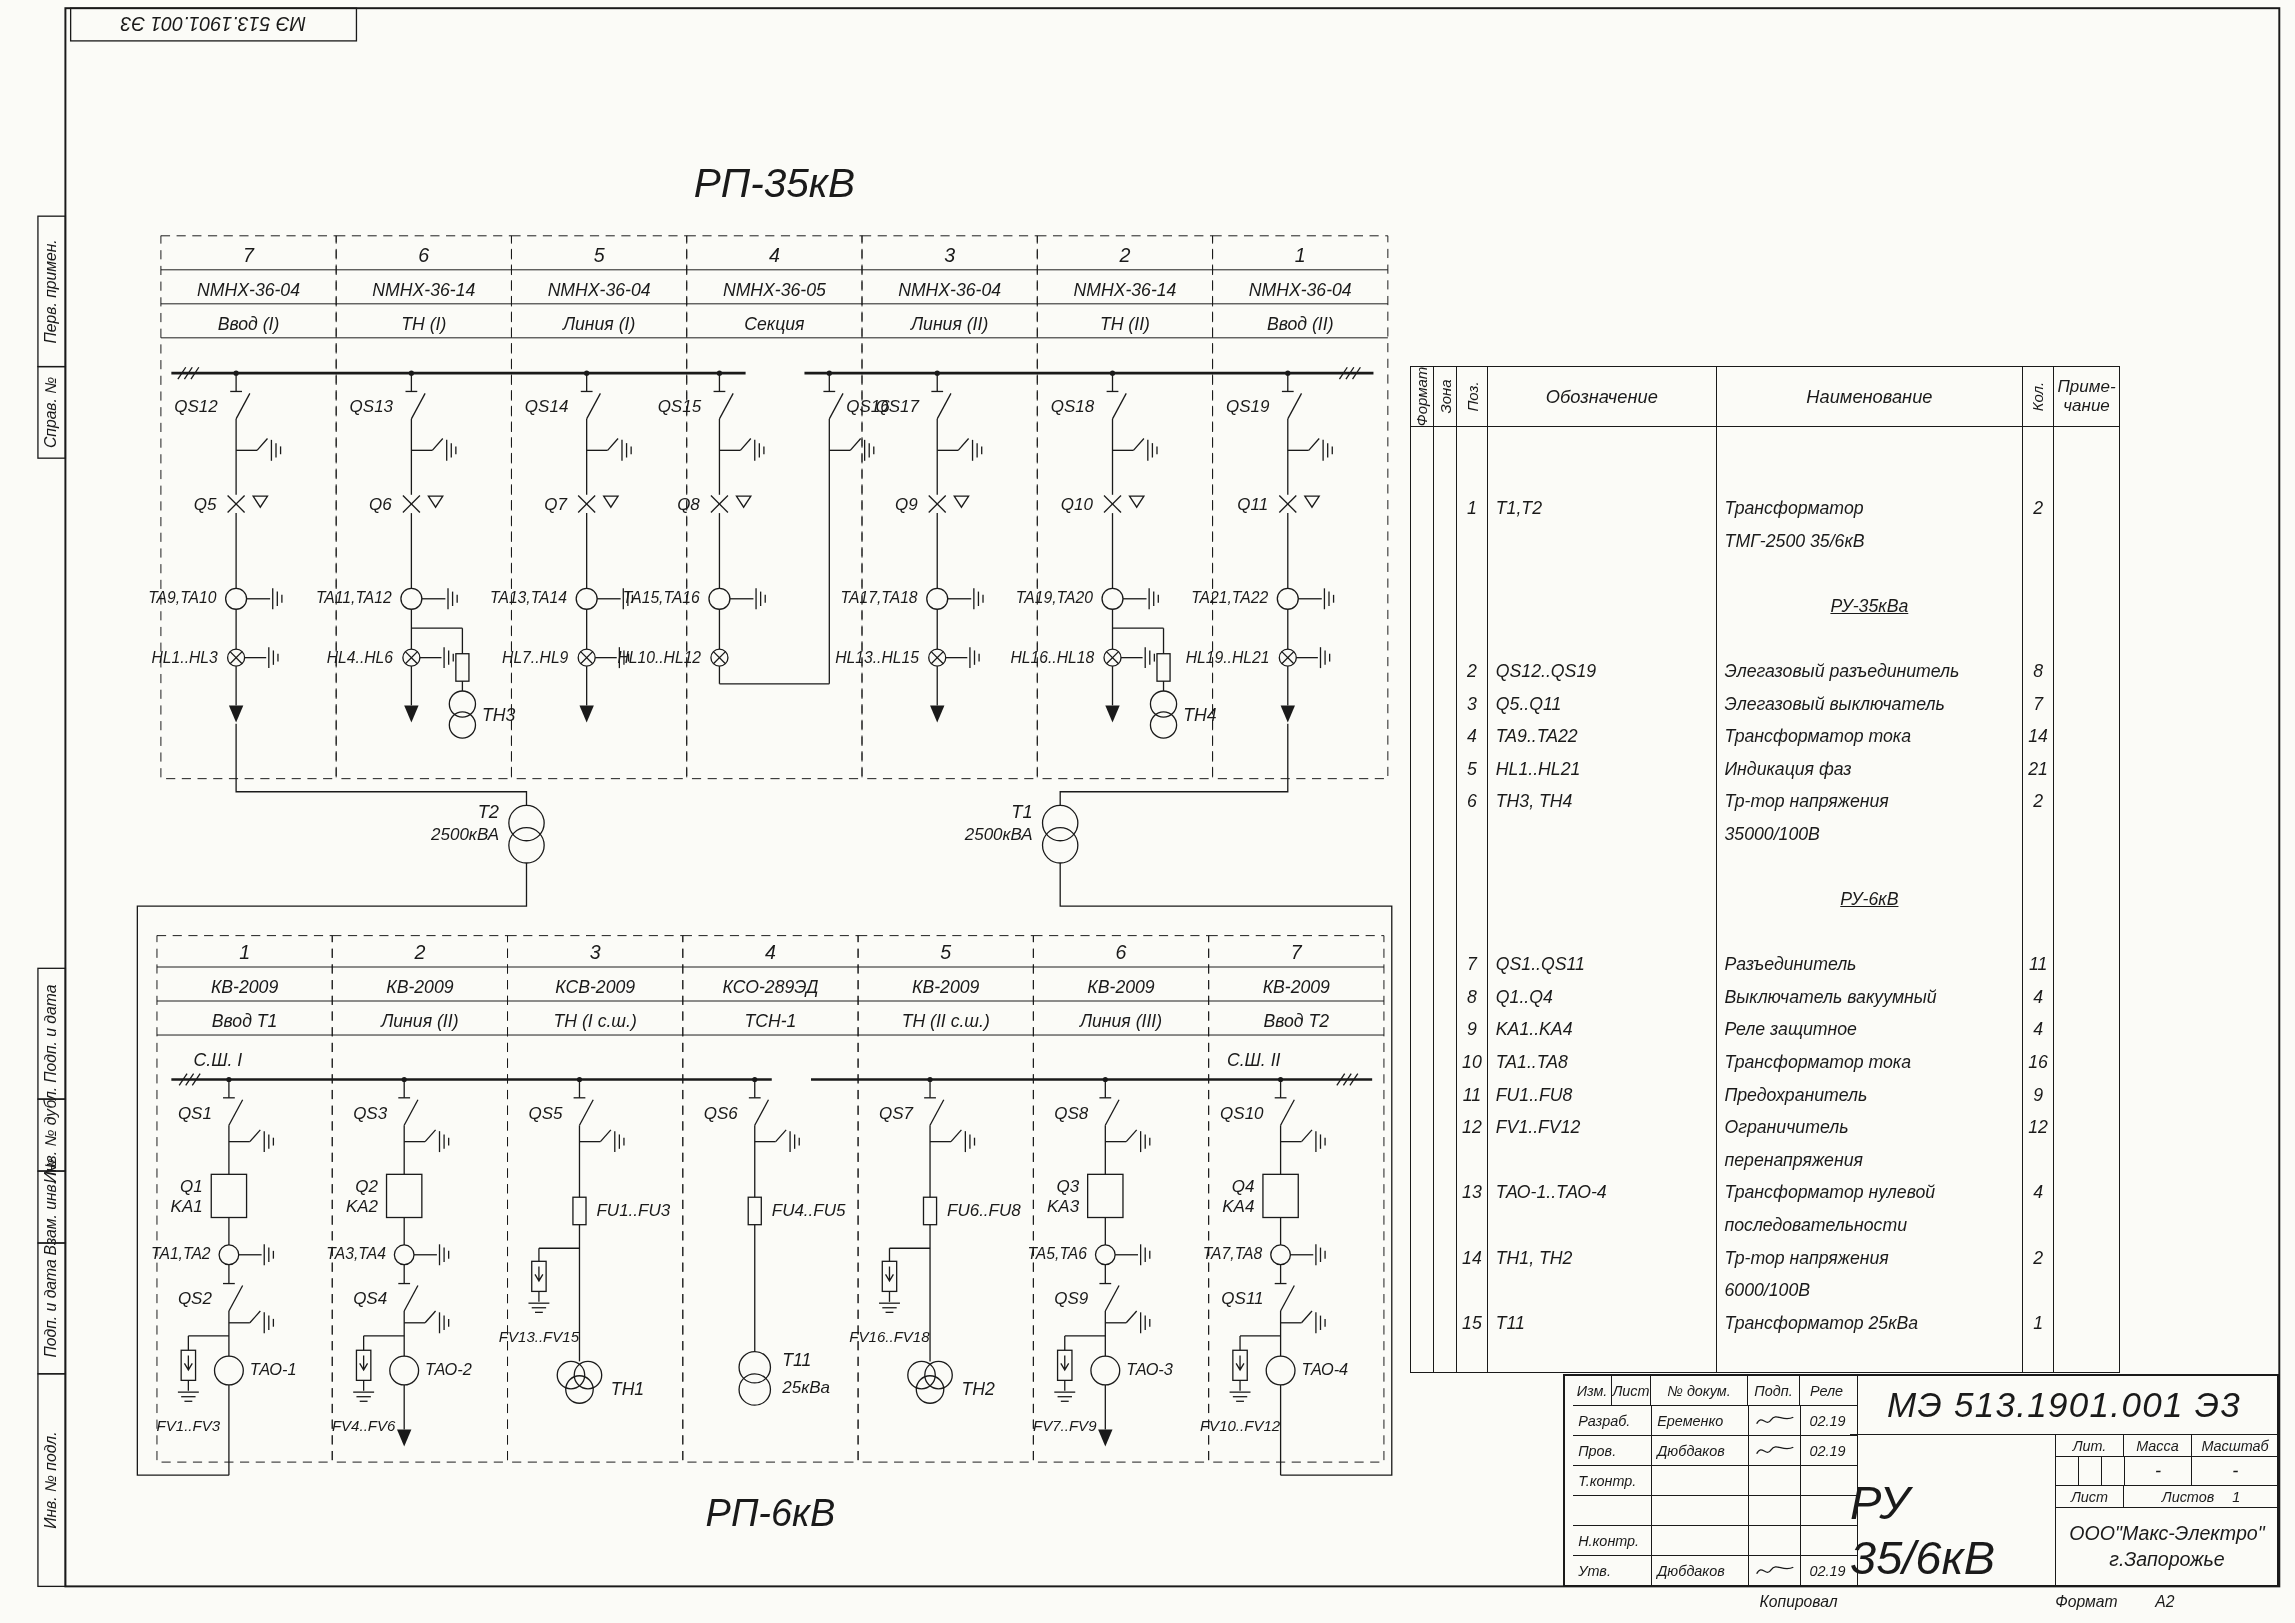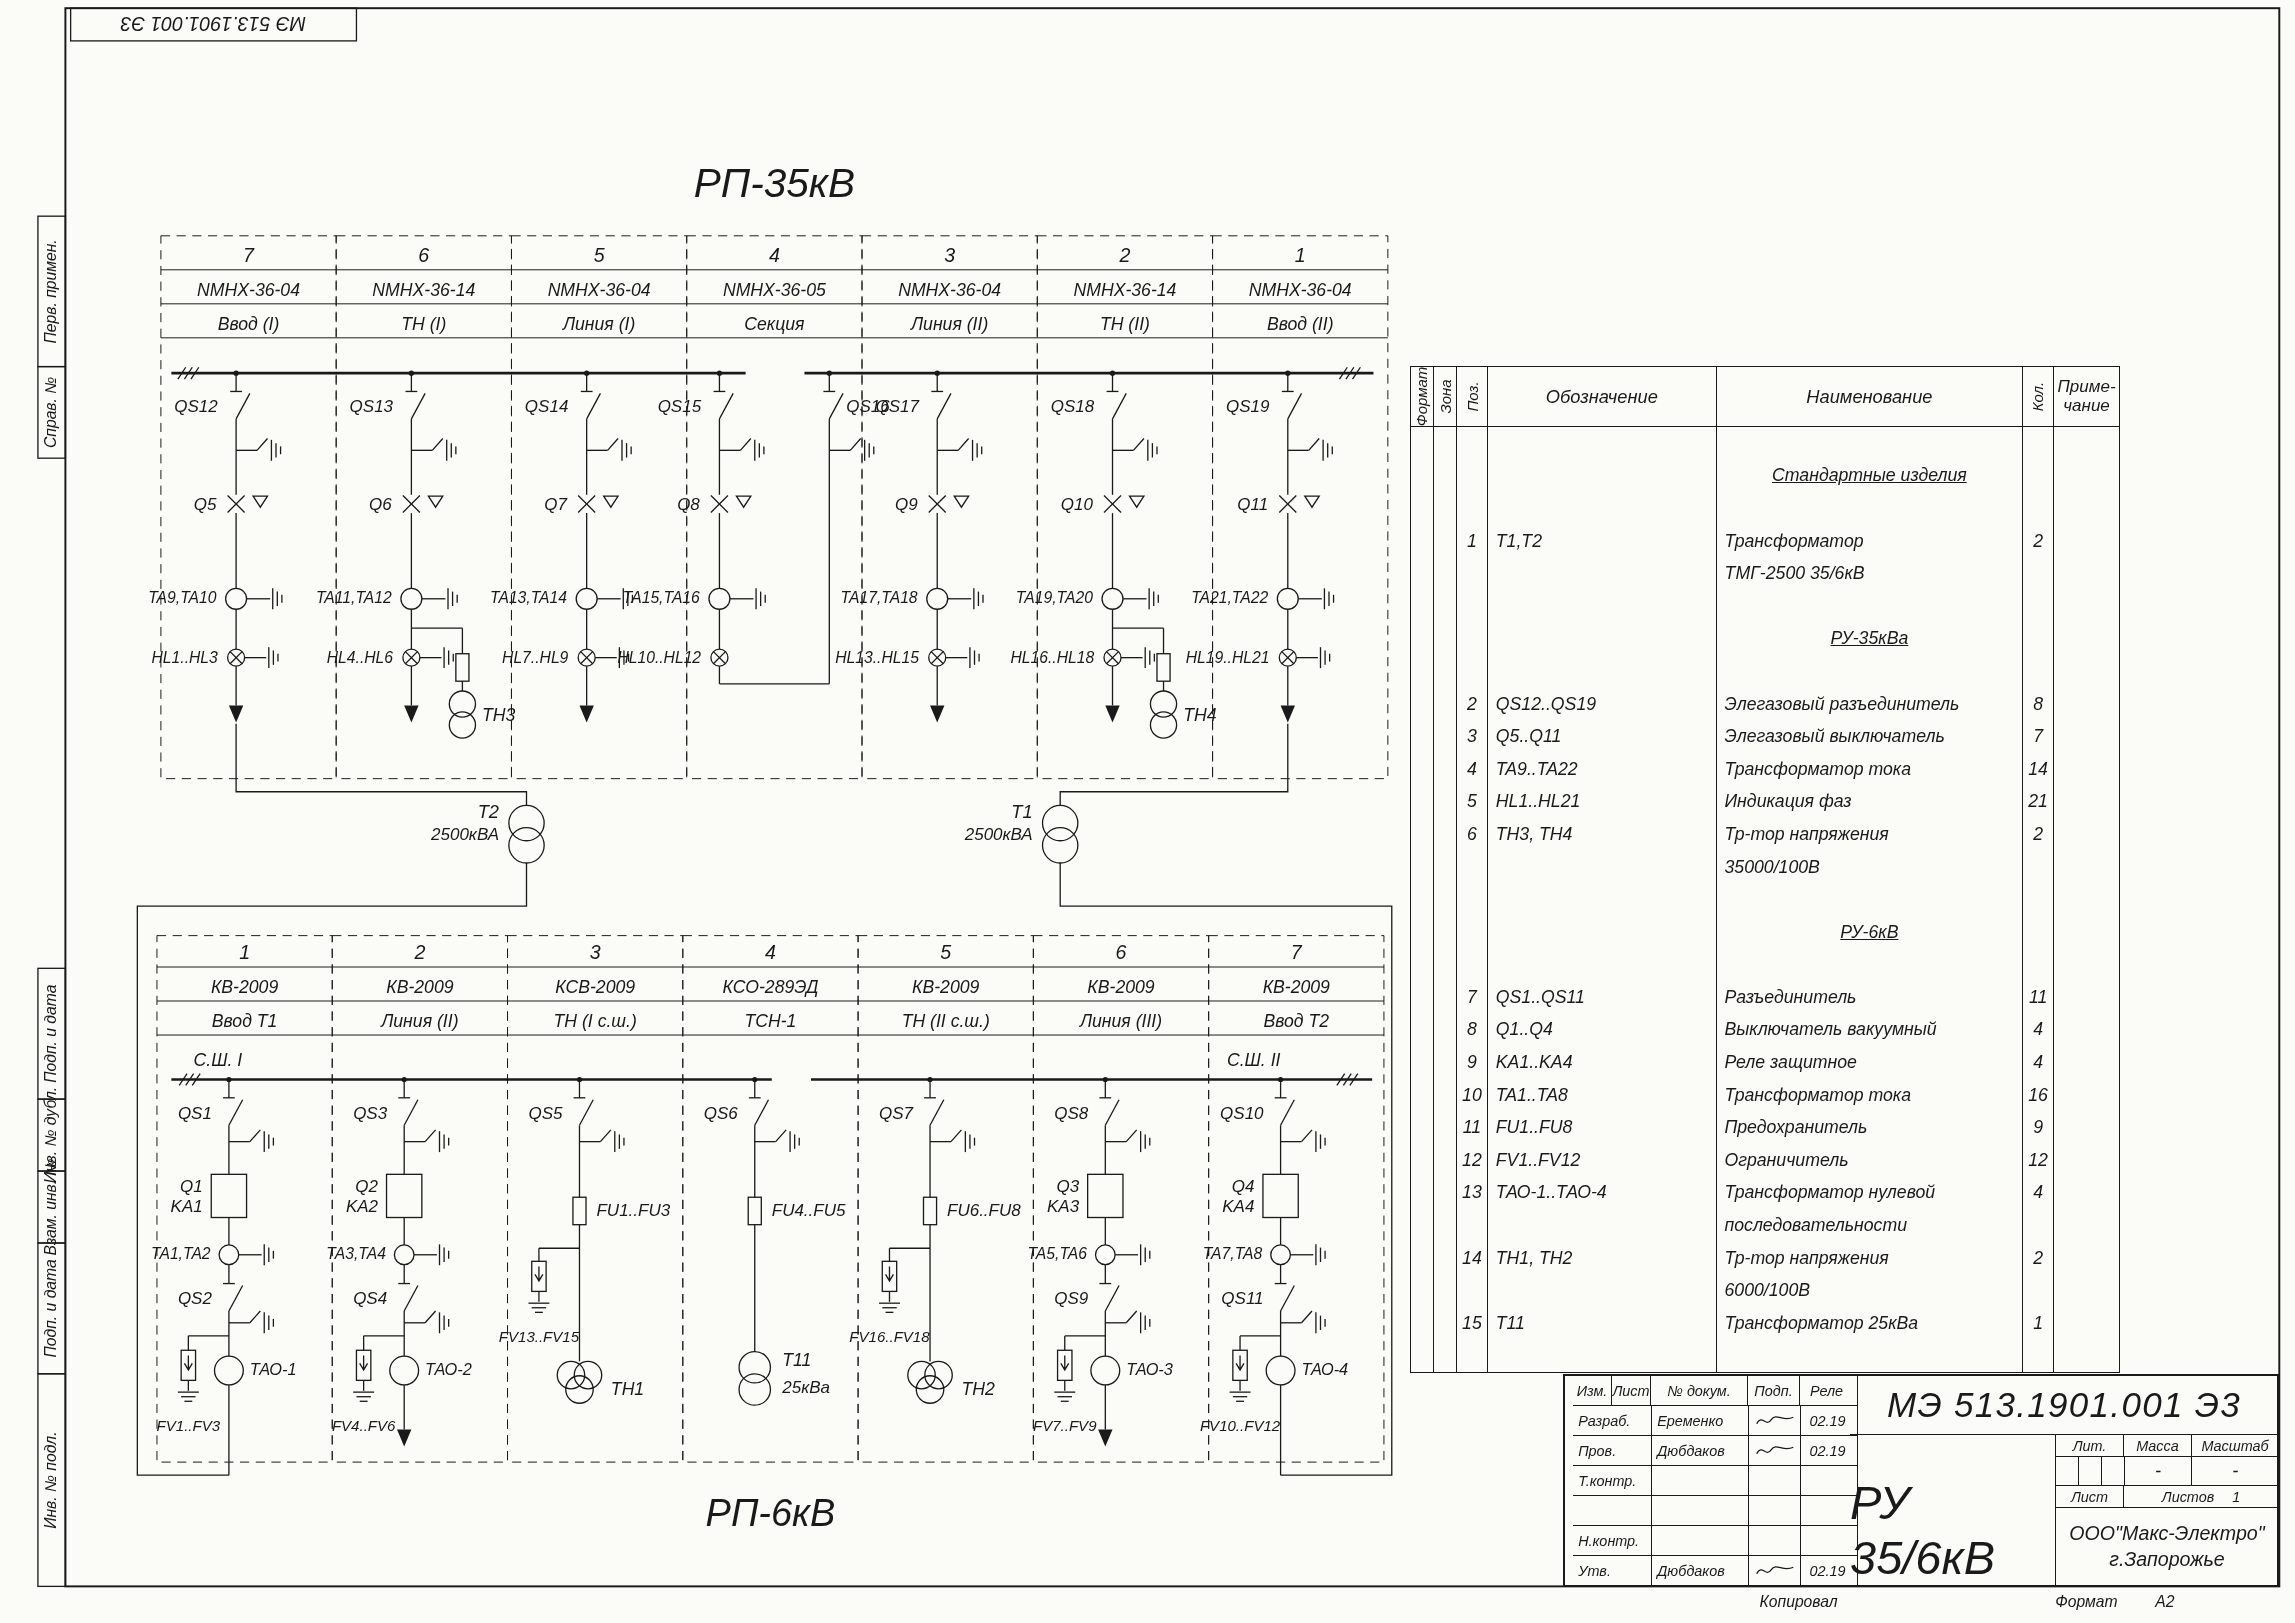--- a/index.html
+++ b/index.html
@@ -902,29 +902,20 @@
           <div class="c w-d"></div>
           <div class="c w-n"></div>
           <div class="c w-q"></div>
           <div class="c w-o"></div>
         </div>
         <div class="srow">
           <div class="c w-f"></div>
           <div class="c w-z"></div>
           <div class="c w-p"></div>
           <div class="c w-d"></div>
-          <div class="c w-n secname">Стандартные изделия</div>
-          <div class="c w-q"></div>
-          <div class="c w-o"></div>
-        </div>
-        <div class="srow">
-          <div class="c w-f"></div>
-          <div class="c w-z"></div>
-          <div class="c w-p"></div>
-          <div class="c w-d"></div>
           <div class="c w-n"></div>
           <div class="c w-q"></div>
           <div class="c w-o"></div>
         </div>
         <div class="srow">
           <div class="c w-f"></div>
           <div class="c w-z"></div>
           <div class="c w-p">1</div>
           <div class="c w-d">Т1,Т2</div>
           <div class="c w-n">Трансформатор</div>
@@ -1093,20 +1084,29 @@
           <div class="c w-q">9</div>
           <div class="c w-o"></div>
         </div>
         <div class="srow">
           <div class="c w-f"></div>
           <div class="c w-z"></div>
           <div class="c w-p">12</div>
           <div class="c w-d">FV1..FV12</div>
           <div class="c w-n">Ограничитель</div>
           <div class="c w-q">12</div>
+          <div class="c w-o"></div>
+        </div>
+        <div class="srow">
+          <div class="c w-f"></div>
+          <div class="c w-z"></div>
+          <div class="c w-p"></div>
+          <div class="c w-d"></div>
+          <div class="c w-n">перенапряжения</div>
+          <div class="c w-q"></div>
           <div class="c w-o"></div>
         </div>
         <div class="srow">
           <div class="c w-f"></div>
           <div class="c w-z"></div>
           <div class="c w-p">13</div>
           <div class="c w-d">ТАО-1..ТАО-4</div>
           <div class="c w-n">Трансформатор нулевой</div>
           <div class="c w-q">4</div>
           <div class="c w-o"></div>

